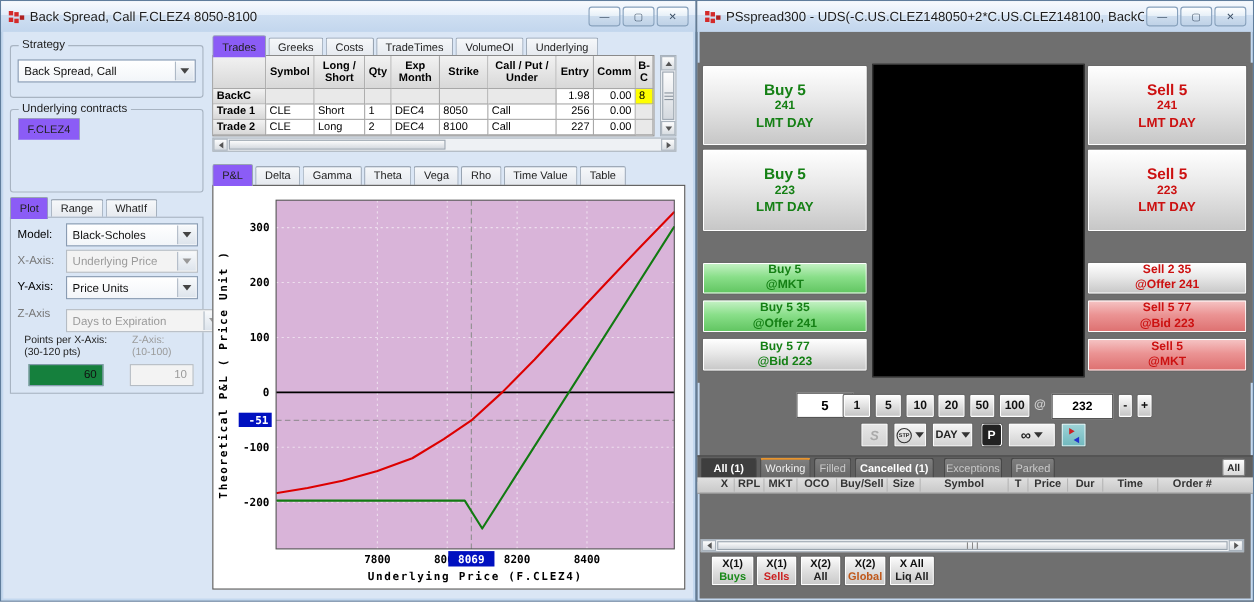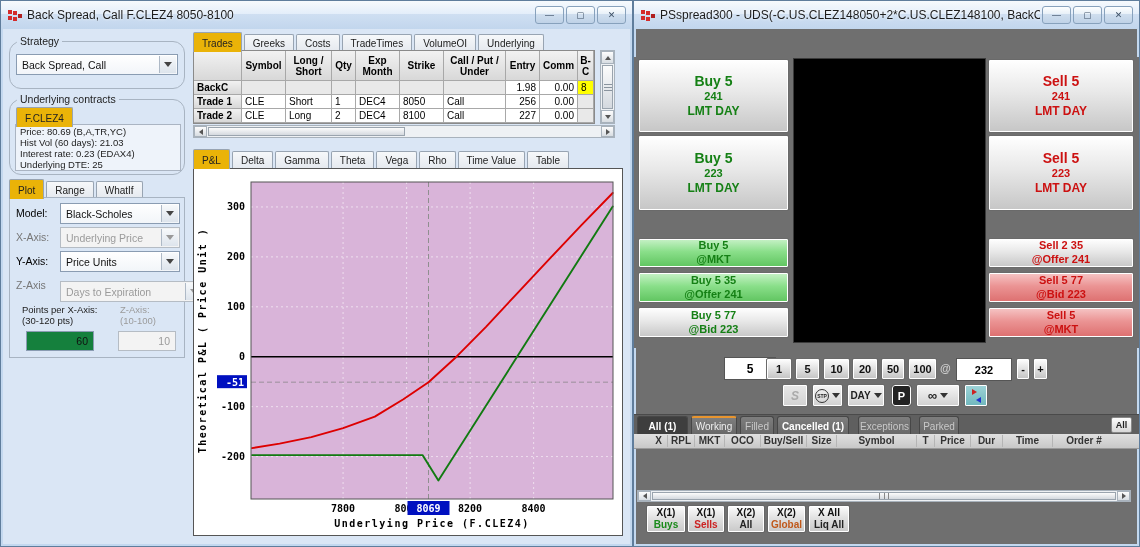--- a/index.html
+++ b/index.html
@@ -15,37 +15,37 @@
 .title-text { font-size:12px; color:#1c1c1c; white-space:nowrap; overflow:hidden; text-shadow:0 0 3px #fff; }
 .tb-btns { margin-left:auto; display:flex; }
 .tb-btn { width:29px; height:18px; border:1px solid #87a1bc; border-radius:3px; margin-left:2px;
   background:linear-gradient(#fdfefe,#e7f0f8 45%,#cfdeee 46%,#bfd2e7);
   display:flex; align-items:center; justify-content:center; font-size:9px; color:#3d5066; }
 .appicon { width:15px; height:13px; position:relative; margin-right:5px; flex:0 0 auto; }
 .appicon::before { content:""; position:absolute; left:1px; top:1px; width:4px; height:4px; background:#d42a2a;
   box-shadow:5px 1px 0 #d42a2a, 0 6px 0 #d42a2a, 5px 7px 0 #d42a2a, 10px 4px 0 #b01f1f; }
 
 
-.groupbox { position:absolute; border:1px solid #a8b4c2; border-radius:12px; }
+.groupbox { position:absolute; border:1px solid #a8b4c2; border-radius:3px; }
 .gb-label { position:absolute; top:-7px; left:7px; background:#dae6f5; padding:0 3px; font-size:10.5px; color:#1c1c1c; }
 .combo { position:absolute; height:21px; border:1px solid #8a9cb2; background:linear-gradient(#fff,#f2f5f9);
   font-size:10.5px; color:#111; display:flex; align-items:center; padding:0 22px 0 5px; overflow:hidden; white-space:nowrap; }
 .combo .carrow { position:absolute; right:1px; top:1px; bottom:1px; width:17px;
   background:linear-gradient(#f7f9fb,#dde4ec); border-left:1px solid #aeb9c6; display:flex; align-items:center; justify-content:center; }
 .tri-down { width:0; height:0; border-left:4px solid transparent; border-right:4px solid transparent; border-top:5px solid #444; }
 .combo.disabled { background:#f3f3f3; color:#9b9b9b; border-color:#b5bcc4; }
 .combo.disabled .tri-down { border-top-color:#999; }
 .field { position:absolute; height:20px; border:1px solid #8a9cb2; background:#15803d; font-size:10.5px;
   display:flex; align-items:center; justify-content:flex-end; padding:0 5px; color:#111; }
 .field.disabled { background:#f3f3f3; color:#9b9b9b; border-color:#b5bcc4; }
 
 .xtabs { position:absolute; display:flex; align-items:flex-end; }
 .xtab { border:1px solid #98a4b2; border-bottom:none; border-radius:2px 2px 0 0;
   background:linear-gradient(#f6f8fa,#e4e8ee); padding:3px 8px 3px; font-size:10px; color:#222; margin-right:2px; white-space:nowrap; }
-.xtab.active { background:#eab308; padding-top:5px; position:relative; z-index:2; }
+.xtab.active { background:#8b5cf6; padding-top:5px; position:relative; z-index:2; }
 .pre { white-space:pre-line; }
 
 
 #trades-table { position:absolute; left:192px; top:49px; background:#fff; border:1px solid #8a8a8a; font-size:10px; }
 .trow { display:flex; }
 .tcell { border-right:1px solid #a8a8a8; border-bottom:1px solid #a8a8a8; padding:0 3px; overflow:hidden; white-space:nowrap; display:flex; align-items:center; }
 .thead .tcell { background:linear-gradient(#f2f2f2,#d8d8d8); font-weight:bold; justify-content:center; text-align:center; height:30px; white-space:pre-line; line-height:11px; }
 .tbody .tcell { height:14px; }
 .tcell.namecol { background:linear-gradient(#f2f2f2,#d8d8d8); font-weight:bold; }
 .tcell.empty-gray { background:#e9e9e9; }
@@ -157,26 +157,20 @@
         <span>Back Spread, Call</span>
         <span class="carrow">
             <span class="tri-down"></span>
           </span>
       </div>
     </div>
 
     <div class="groupbox" style="left:8px;top:98px;width:176px;height:76px;">
       <div class="gb-label">Underlying contracts</div>
       <div class="xtab active" style="position:absolute;left:6px;top:7px;font-size:10px;">F.CLEZ4</div>
-      <div style="position:absolute;left:5px;top:24px;width:166px;height:47px;border:1px solid #aab4c2;background:#eef3fa;padding:1px 4px;font-size:9.5px;line-height:11px;color:#222;">
-        <div>Price: 80.69 (B,A,TR,YC)</div>
-        <div>Hist Vol (60 days): 21.03</div>
-        <div>Interest rate: 0.23 (EDAX4)</div>
-        <div>Underlying DTE: 25</div>
-      </div>
     </div>
 
     <div class="xtabs" style="left:8px;top:178px;">
       <div class="xtab active">Plot</div>
       <div class="xtab">Range</div>
       <div class="xtab">WhatIf</div>
     </div>
     <div style="position:absolute;left:8px;top:196px;width:176px;height:161px;border:1px solid #a8b4c2;background:#dae6f5;">
       <div style="position:absolute;left:6px;top:9px;font-size:10.5px;">Model:</div>
       <div class="combo" style="left:50px;top:5px;width:120px;">

